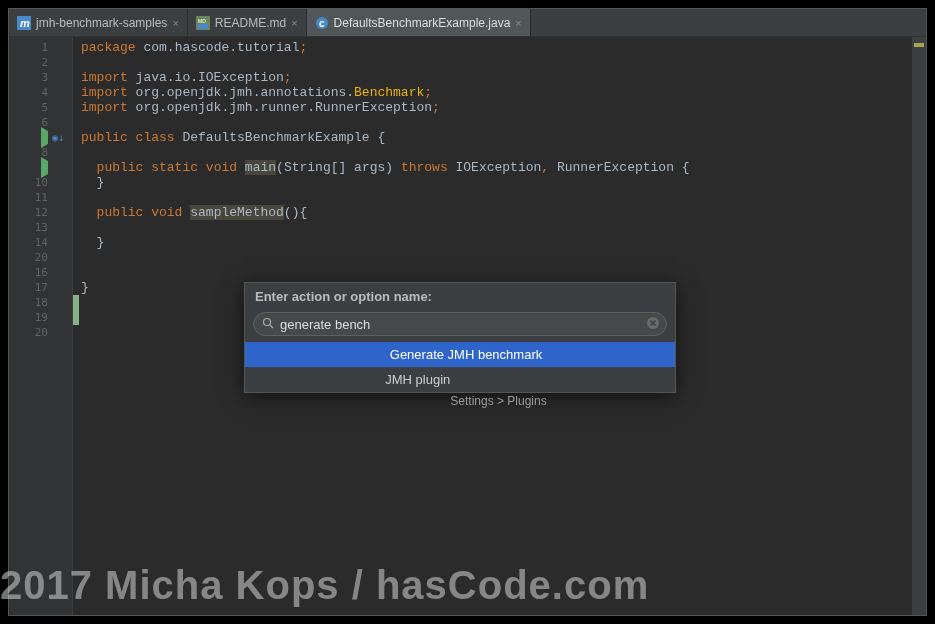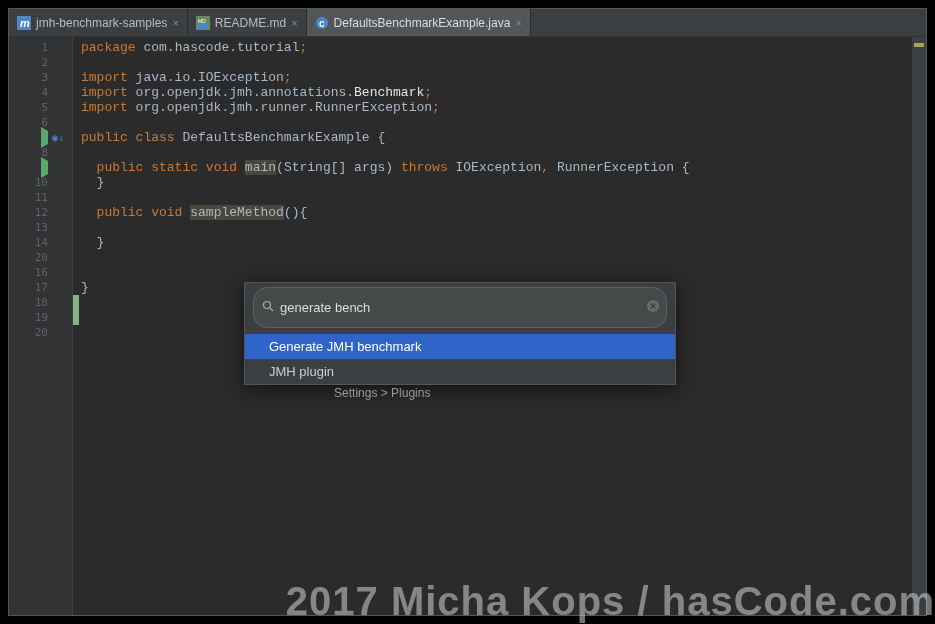--- a/index.html
+++ b/index.html
@@ -53,55 +53,55 @@
 .code {
   flex: 1; padding: 3px 0 0 8px;
   background: #2b2b2b; position: relative;
 }
 .code-line { height: 15px; white-space: pre; color: #a9b7c6; font-family: Liberation Mono, monospace; }
 .caret-bar {
   position: absolute; left: 0; top: 258px;
   width: 6px; height: 30px; background: #86b386;
 }
 .kw { color: #cc7832; }
-.class { color: #e5e5e5; }
+.class { color: #eab308; }
 .ann { color: #bbb529; }
 .comma { color: #cc7832; }
 .hl { background: #49473b; }
 .ital { font-style: italic; }
 .overlay-watermark {
-  position: absolute; bottom: 0; left: 0; right: 0;
-  text-align: right; color: rgba(210,210,210,0.55);
+  position: absolute; bottom: 16px; left: 0; right: 0;
+  text-align: left; color: rgba(210,210,210,0.55);
   font-size: 40px; font-weight: 700; letter-spacing: 1px;
   pointer-events: none;
   font-family: Arial, sans-serif;
 }
 .action-popup {
   position: absolute; left: 244px; top: 282px;
   width: 432px; background: #3c3f41;
   border: 1px solid #555; box-shadow: 0 4px 20px rgba(0,0,0,.6);
 }
 .action-title { padding: 6px 10px 4px; color: #bbb; font-size: 13px; font-weight: bold;}
 .action-input-wrap {
   margin: 4px 8px 6px; position: relative;
   background: #45494a; border: 1px solid #5e6060;
-  border-radius: 14px; height: 41px;
+  border-radius: 14px; height: 24px;
   display: flex; align-items: center; padding: 0 26px 0 26px;
 }
 .action-input {
   flex:1; background: transparent; border: none; outline: none;
   color: #ddd; font-size: 13px; font-family: inherit;
 }
 .search-ico { position: absolute; left: 8px; color: #aaa; font-size: 12px; }
 .clear-ico { position: absolute; right: 6px; color: #888; font-size: 13px; cursor:pointer; }
 .action-results { }
 .result-row {
   height: 25px; display: flex; align-items: center;
   padding: 0 12px 0 24px; font-size: 13px; color: #ccc;
-  justify-content: flex-start; cursor: pointer;
+  justify-content: center; cursor: pointer;
 }
 .result-row.selected { background: #2f65ca; color: #fff; }
 .result-right { color: #999; font-size: 12px; margin-top: 43px; }
 .result-row.selected .result-right { color: #dbe6ff; }
 .scrollbar-track {
   position: absolute; right: 0; top: 0; bottom: 0;
   width: 14px; background: #3c3f41;
 }
 .err-stripe { position:absolute; right:2px; width:10px; height:4px; }
 .run-tri { width: 0; height: 0; border-left: 7px solid #59a869; border-top: 4px solid transparent; border-bottom: 4px solid transparent; }
@@ -228,20 +228,21 @@
       <div class="code-line"></div>
     </div>
 
     <div class="scrollbar-track">
       <div class="err-stripe" style="top:6px;background:#a9a44f"></div>
     </div>
   </div>
 </div>
 
 <div class="action-popup">
+  <div class="action-title">Enter action or option name:</div>
   <div class="action-input-wrap">
     <span class="search-ico">
       <svg width="12" height="12" viewBox="0 0 12 12">
           <circle cx="5" cy="5" r="3.5" fill="none" stroke="#aaa" stroke-width="1.2"></circle>
           <line x1="8" y1="8" x2="11" y2="11" stroke="#aaa" stroke-width="1.2"></line>
         </svg>
     </span>
     <input class="action-input" value="generate bench" style="">
     <span class="clear-ico">
       <svg width="14" height="14" viewBox="0 0 14 14">

